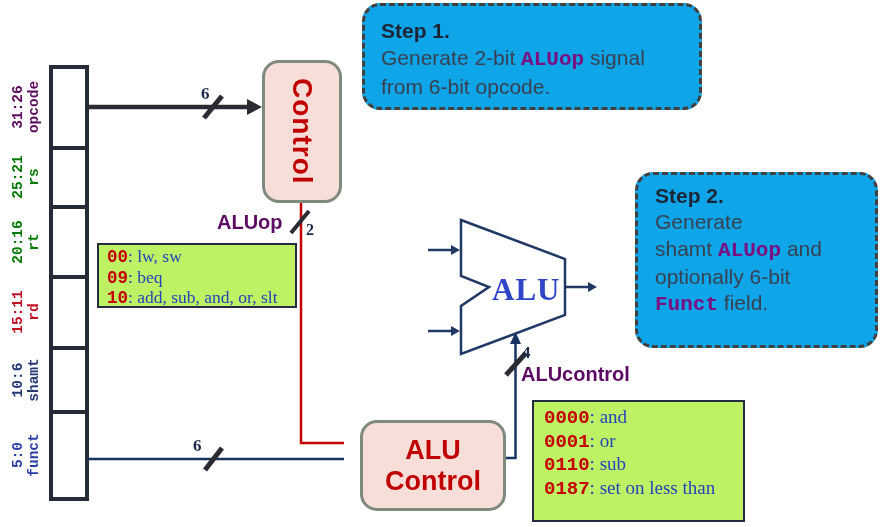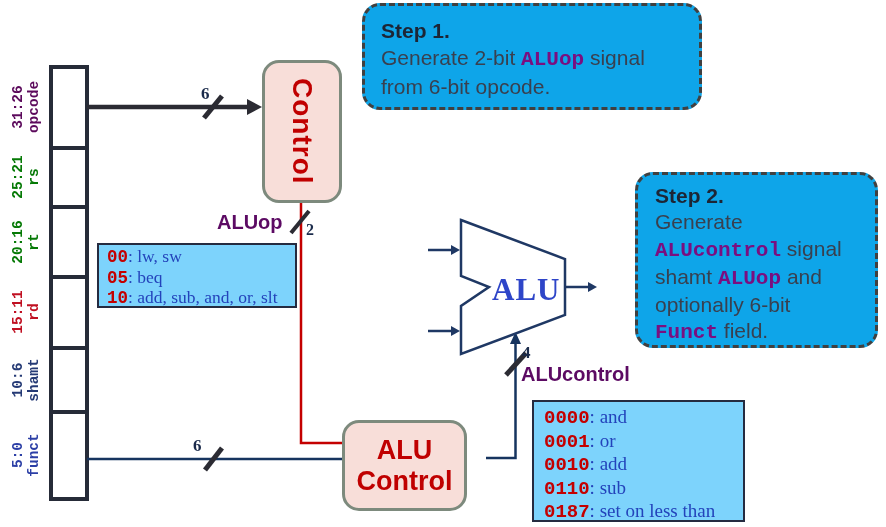--- a/index.html
+++ b/index.html
@@ -13,21 +13,21 @@
   .block {
     position:absolute; background:#f8ded9; border:3px solid #7d8a7d;
     border-radius:17px; box-sizing:border-box;
     display:flex; align-items:center; justify-content:center; text-align:center;
   }
   .block-label { color:#c00000; font-weight:bold; line-height:1.12; }
   .vtext { writing-mode:vertical-rl; text-orientation:mixed; letter-spacing:1px; }
 
   
   .note {
-    position:absolute; background:#7dd3fc; border:2px solid #252b40;
+    position:absolute; background:#bef264; border:2px solid #252b40;
     box-sizing:border-box; color:#2343bb;
     font-family:"Liberation Serif", serif;
   }
   .note .row { white-space:nowrap; }
   .note .code { color:#c40000; font-family:"Liberation Mono", monospace; font-weight:bold; }
 
   
   .step {
     position:absolute; border:3px dashed #404040; border-radius:18px;
     box-sizing:border-box; color:#39404f; background:#0ea5e9;
@@ -132,56 +132,54 @@
           <div>5:0</div>
           <div>funct</div>
         </div>
       </div>
     </div>
 
   <div class="block" style="left:262px; top:60px; width:80px; height:143px;">
     <div class="block-label vtext" style="font-size:28px;">Control</div>
   </div>
 
-  <div class="block" style="left:342px; top:420px; width:125px; height:91px;">
+  <div class="block" style="left:360px; top:420px; width:146px; height:91px;">
     <div class="block-label" style="font-size:27px; width:120px;">ALU Control</div>
   </div>
 
   <div class="alu-text" style="left:492px; top:272px;">ALU</div>
 
   <div class="bus-num" style="left:201px; top:84px;">6</div>
   <div class="bus-num" style="left:306px; top:221px; font-size:16px;">2</div>
   <div class="bus-num" style="left:193px; top:436px;">6</div>
   <div class="bus-num" style="left:522px; top:343px;">4</div>
 
   <div class="wire-label" style="left:217px; top:211px;">ALUop</div>
   <div class="wire-label" style="left:521px; top:363px;">ALUcontrol</div>
 
   <div class="note" id="aluop-note" style="left:97px; top:243px; width:200px; height:65px; padding:2px 8px; font-size:17.5px; line-height:19.5px;">
       <div class="row"><span class="code">00</span><span>: lw, sw</span></div>
-      <div class="row"><span class="code">05</span><span>: beq</span></div>
+      <div class="row"><span class="code">09</span><span>: beq</span></div>
       <div class="row"><span class="code">10</span><span>: add, sub, and, or, slt</span></div>
     </div>
 
   <div class="note" id="alucontrol-note" style="left:532px; top:400px; width:213px; height:122px; padding:4px 10px; font-size:19px; line-height:22.5px;">
       <div class="row"><span class="code">0000</span><span>: and</span></div>
       <div class="row"><span class="code">0001</span><span>: or</span></div>
-      <div class="row"><span class="code">0010</span><span>: add</span></div>
       <div class="row"><span class="code">0110</span><span>: sub</span></div>
       <div class="row"><span class="code">0187</span><span>: set on less than</span></div>
     </div>
 
   <div class="step" id="step1" style="left:362px; top:3px; width:340px; height:107px; padding:11px 16px; font-size:21px; line-height:27px;">
       <div class="title">Step 1.</div>
       <div><span>Generate 2-bit </span><span class="mono-purple">ALUop</span><span> signal</span></div>
       <div><span>from 6-bit opcode.</span></div>
     </div>
 
   <div class="step" id="step2" style="left:635px; top:172px; width:243px; height:176px; padding:8px 17px; font-size:21px; line-height:26.3px;">
       <div class="title">Step 2.</div>
       <div><span>Generate</span></div>
-      <div><span class="mono-purple">ALUcontrol</span><span> signal</span></div>
       <div><span>shamt </span><span class="mono-purple">ALUop</span><span> and</span></div>
       <div><span>optionally 6-bit</span></div>
       <div><span class="mono-purple">Funct</span><span> field.</span></div>
     </div>
 
 </div>
 
 </body></html>

